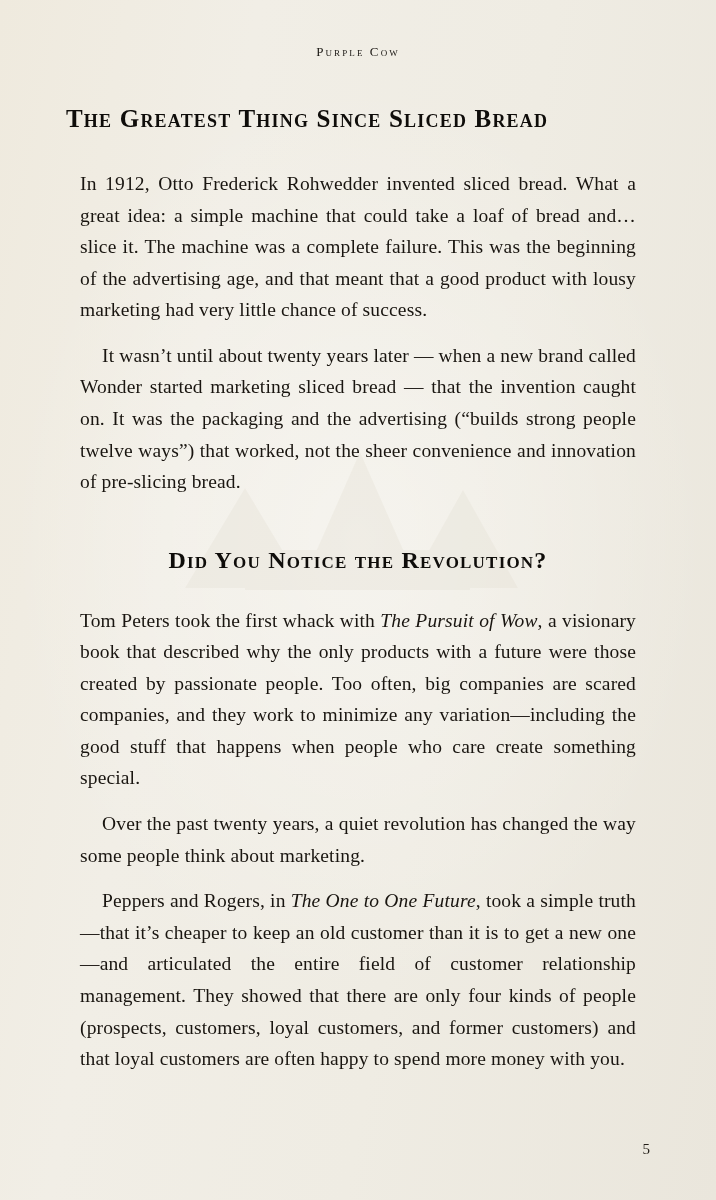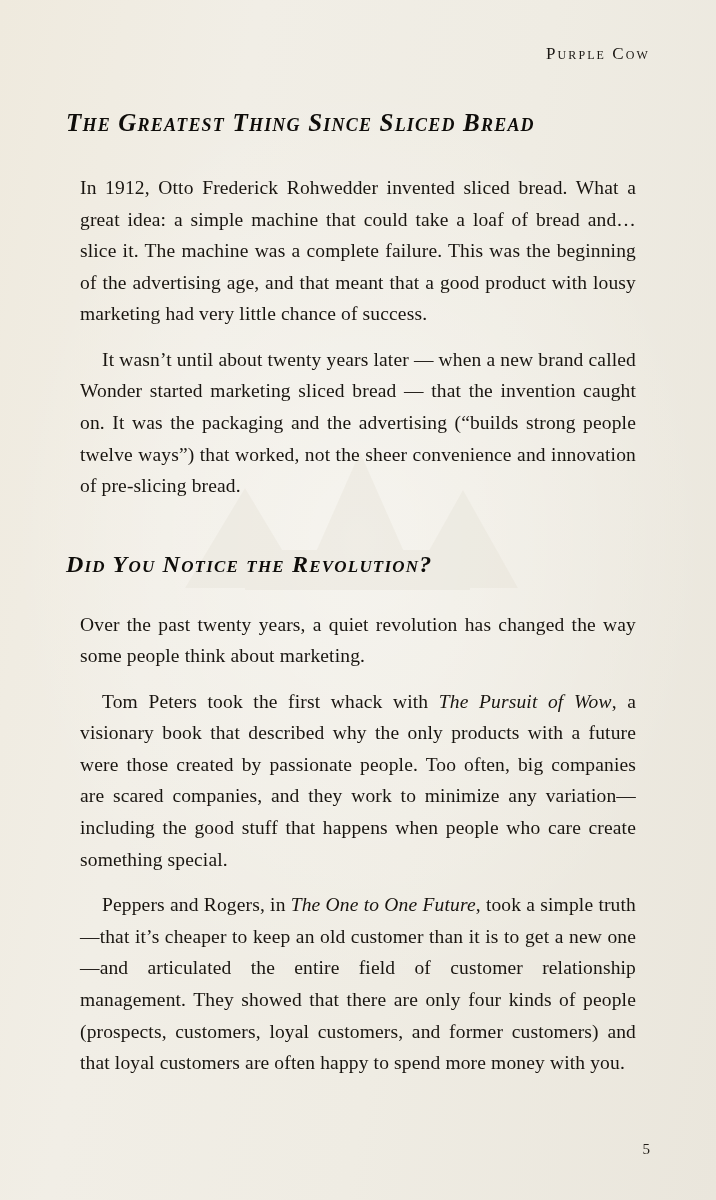--- a/index.html
+++ b/index.html
@@ -31,41 +31,41 @@
     top: 430px;
     height: 160px;
     opacity: 0.28;
     pointer-events: none;
   }
   .wm-shape {
     position: absolute;
     background: #e1dccf;
   }
   .running-head {
-    text-align: right;
+    text-align: center;
     font-variant: small-caps;
     letter-spacing: 2.1px;
-    font-size: 17px;
+    font-size: 13px;
     color: #1a1713;
     margin: 0 0 44px 0;
   }
   h1.section-title {
     font-size: 25px;
     font-variant: small-caps;
     letter-spacing: 1.2px;
     font-weight: 700;
     margin: 0 0 34px 0;
     line-height: 1.2;
     color: #0f0d0a;
-    font-style: italic;
   }
   h1.section-title.second {
     margin-top: 48px;
     margin-bottom: 30px;
     font-size: 24px;
+    text-align: center;
   }
   p.body {
     margin: 14px;
     font-size: 19.5px;
     line-height: 1.62;
     text-align: justify;
     text-justify: inter-word;
     color: #191510;
     letter-spacing: 0.15px;
   }
@@ -107,26 +107,26 @@
     <p class="body no-indent">
       <span>In 1912, Otto Frederick Rohwedder invented sliced bread. What a great idea: a simple machine that could take a loaf of bread and…slice it. The machine was a complete failure. This was the beginning of the advertising age, and that meant that a good product with lousy marketing had very little chance of success.</span>
     </p>
 
     <p class="body">
       <span>It wasn’t until about twenty years later — when a new brand called Wonder started marketing sliced bread — that the invention caught on. It was the packaging and the advertising (“builds strong people twelve ways”) that worked, not the sheer convenience and innovation of pre-slicing bread.</span>
     </p>
 
     <h1 class="section-title second">Did You Notice the Revolution?</h1>
 
+    <p class="body">
+      <span>Tom Peters took the first whack with </span><span class="italic">The Pursuit of Wow</span><span>, a visionary book that described why the only products with a future were those created by passionate people. Too often, big companies are scared companies, and they work to minimize any variation—including the good stuff that happens when people who care create something special.</span>
+    </p>
+
     <p class="body no-indent">
       <span>Over the past twenty years, a quiet revolution has changed the way some people think about marketing.</span>
-    </p>
-
-    <p class="body">
-      <span>Tom Peters took the first whack with </span><span class="italic">The Pursuit of Wow</span><span>, a visionary book that described why the only products with a future were those created by passionate people. Too often, big companies are scared companies, and they work to minimize any variation—including the good stuff that happens when people who care create something special.</span>
     </p>
 
     <p class="body">
       <span>Peppers and Rogers, in </span><span class="italic">The One to One Future</span><span>, took a simple truth—that it’s cheaper to keep an old customer than it is to get a new one—and articulated the entire field of customer relationship management. They showed that there are only four kinds of people (prospects, customers, loyal customers, and former customers) and that loyal customers are often happy to spend more money with you.</span>
     </p>
 
   </div>
 
   <div class="page-number">5</div>
 

